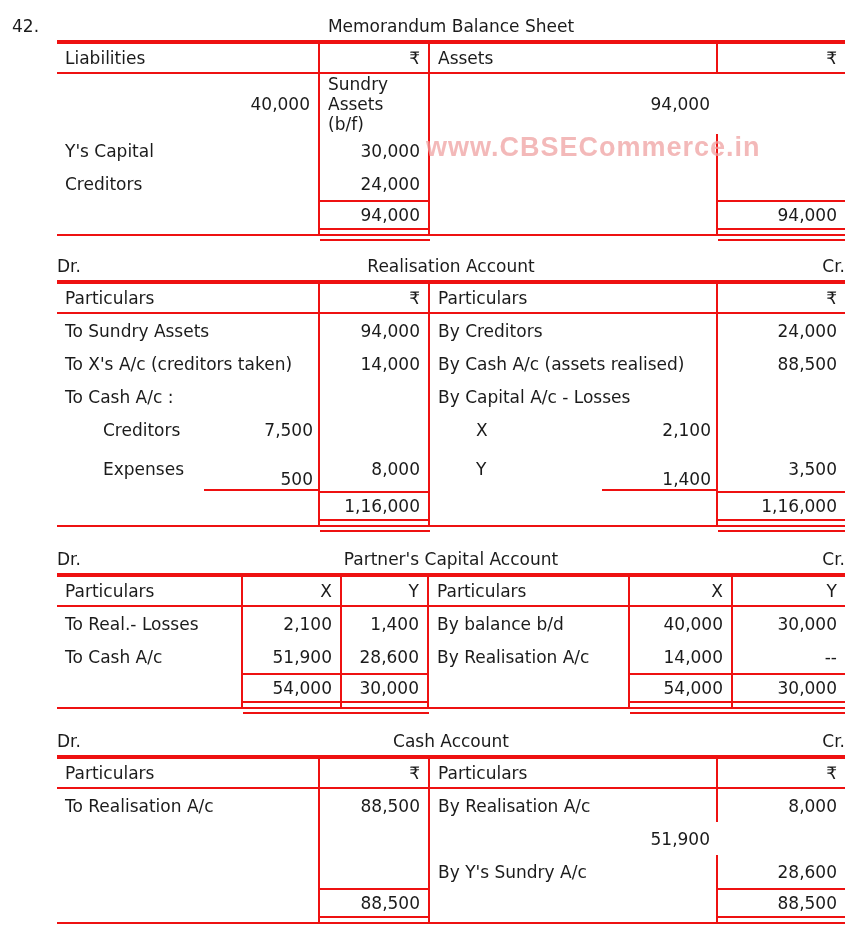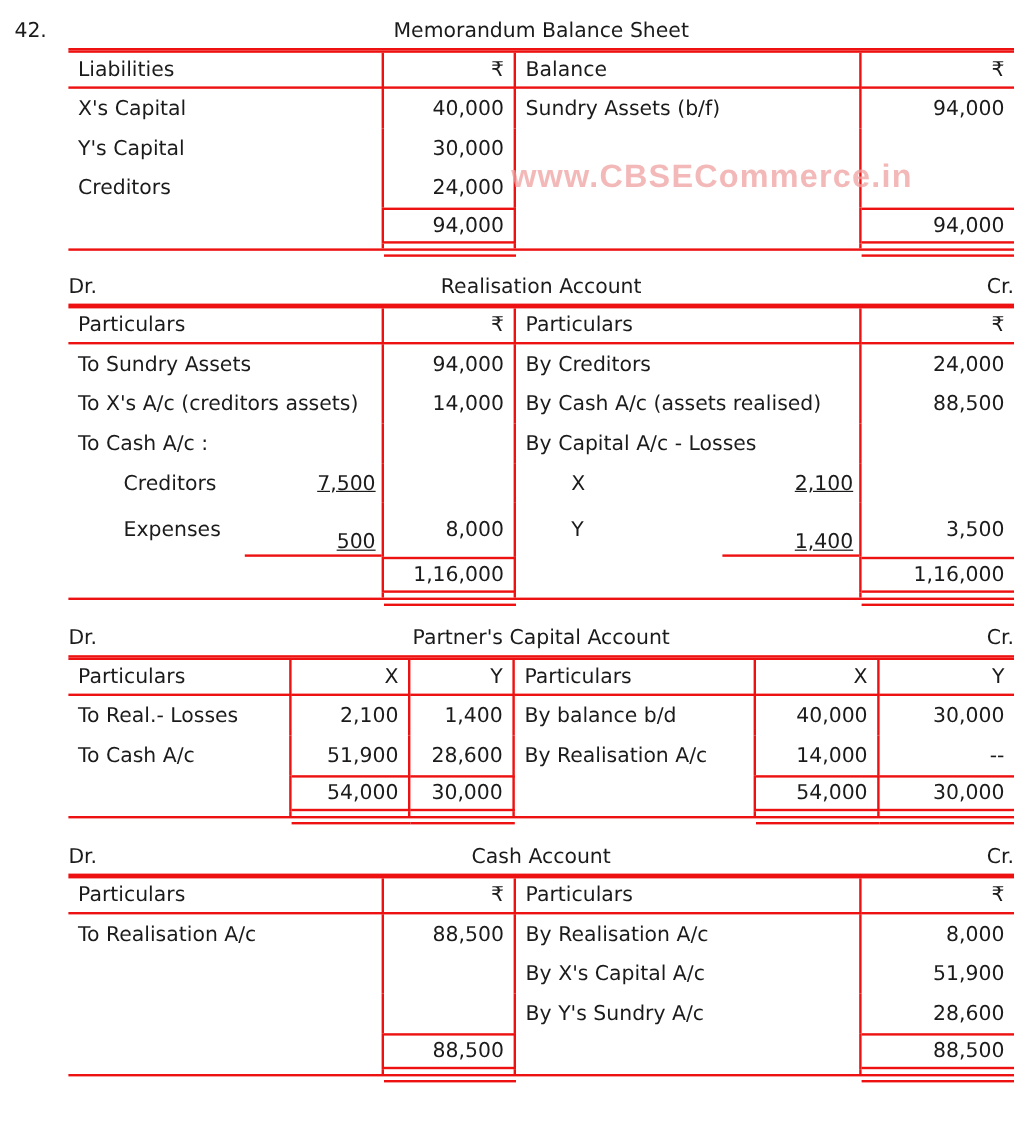--- a/index.html
+++ b/index.html
@@ -43,21 +43,20 @@
   .cell{display:flex;align-items:center;padding:0 8px;min-height:33px;}
   .hcell{min-height:30px;border-bottom:2px solid var(--red);}
   .r{border-right:2px solid var(--red);}
   .amt{justify-content:flex-end;text-align:right;}
 
   .subcell{padding:0 0 0 46px;}
   .subbox{
     margin-left:auto;width:114px;align-self:stretch;
     display:flex;align-items:center;justify-content:flex-end;
     padding-right:5px;
-    text-decoration:underline;
   }
   .ub{border-bottom:2px solid var(--red);margin-top:23px;}
 
   .trow .cell{min-height:30px;}
   .tamt{border-top:2px solid var(--red);border-bottom:2px solid var(--red);}
 
   .frow .fcell{height:4px;min-height:0;padding:0;}
 
   .rule{position:absolute;bottom:-7px;height:0;border-top:2px solid var(--red);}
 </style>
@@ -71,25 +70,24 @@
 
   <div class="section">
     <div class="heading center-only">
       <div class="title">Memorandum Balance Sheet</div>
     </div>
     <div class="acct">
       <div class="dbl-top"></div>
       <div class="row4">
         <div class="cell hcell r">Liabilities</div>
         <div class="cell hcell r amt">₹</div>
-        <div class="cell hcell r">Balance</div>
+        <div class="cell hcell r">Assets</div>
         <div class="cell hcell amt">₹</div>
       </div>
       <div class="row4">
-        <div class="cell r">X's Capital</div>
         <div class="cell r amt">40,000</div>
         <div class="cell r">Sundry Assets (b/f)</div>
         <div class="cell amt">94,000</div>
       </div>
       <div class="row4">
         <div class="cell r">Y's Capital</div>
         <div class="cell r amt">30,000</div>
         <div class="cell r"></div>
         <div class="cell amt"></div>
       </div>
@@ -130,21 +128,21 @@
         <div class="cell hcell r">Particulars</div>
         <div class="cell hcell amt">₹</div>
       </div>
       <div class="row4">
         <div class="cell r">To Sundry Assets</div>
         <div class="cell r amt">94,000</div>
         <div class="cell r">By Creditors</div>
         <div class="cell amt">24,000</div>
       </div>
       <div class="row4">
-        <div class="cell r">To X's A/c (creditors assets)</div>
+        <div class="cell r">To X's A/c (creditors taken)</div>
         <div class="cell r amt">14,000</div>
         <div class="cell r">By Cash A/c (assets realised)</div>
         <div class="cell amt">88,500</div>
       </div>
       <div class="row4">
         <div class="cell r">To Cash A/c :</div>
         <div class="cell r amt"></div>
         <div class="cell r">By Capital A/c - Losses</div>
         <div class="cell amt"></div>
       </div>
@@ -260,21 +258,20 @@
       </div>
       <div class="row4">
         <div class="cell r">To Realisation A/c</div>
         <div class="cell r amt">88,500</div>
         <div class="cell r">By Realisation A/c</div>
         <div class="cell amt">8,000</div>
       </div>
       <div class="row4">
         <div class="cell r"></div>
         <div class="cell r amt"></div>
-        <div class="cell r">By X's Capital A/c</div>
         <div class="cell amt">51,900</div>
       </div>
       <div class="row4">
         <div class="cell r"></div>
         <div class="cell r amt"></div>
         <div class="cell r">By Y's Sundry A/c</div>
         <div class="cell amt">28,600</div>
       </div>
       <div class="row4 trow">
         <div class="cell r"></div>

